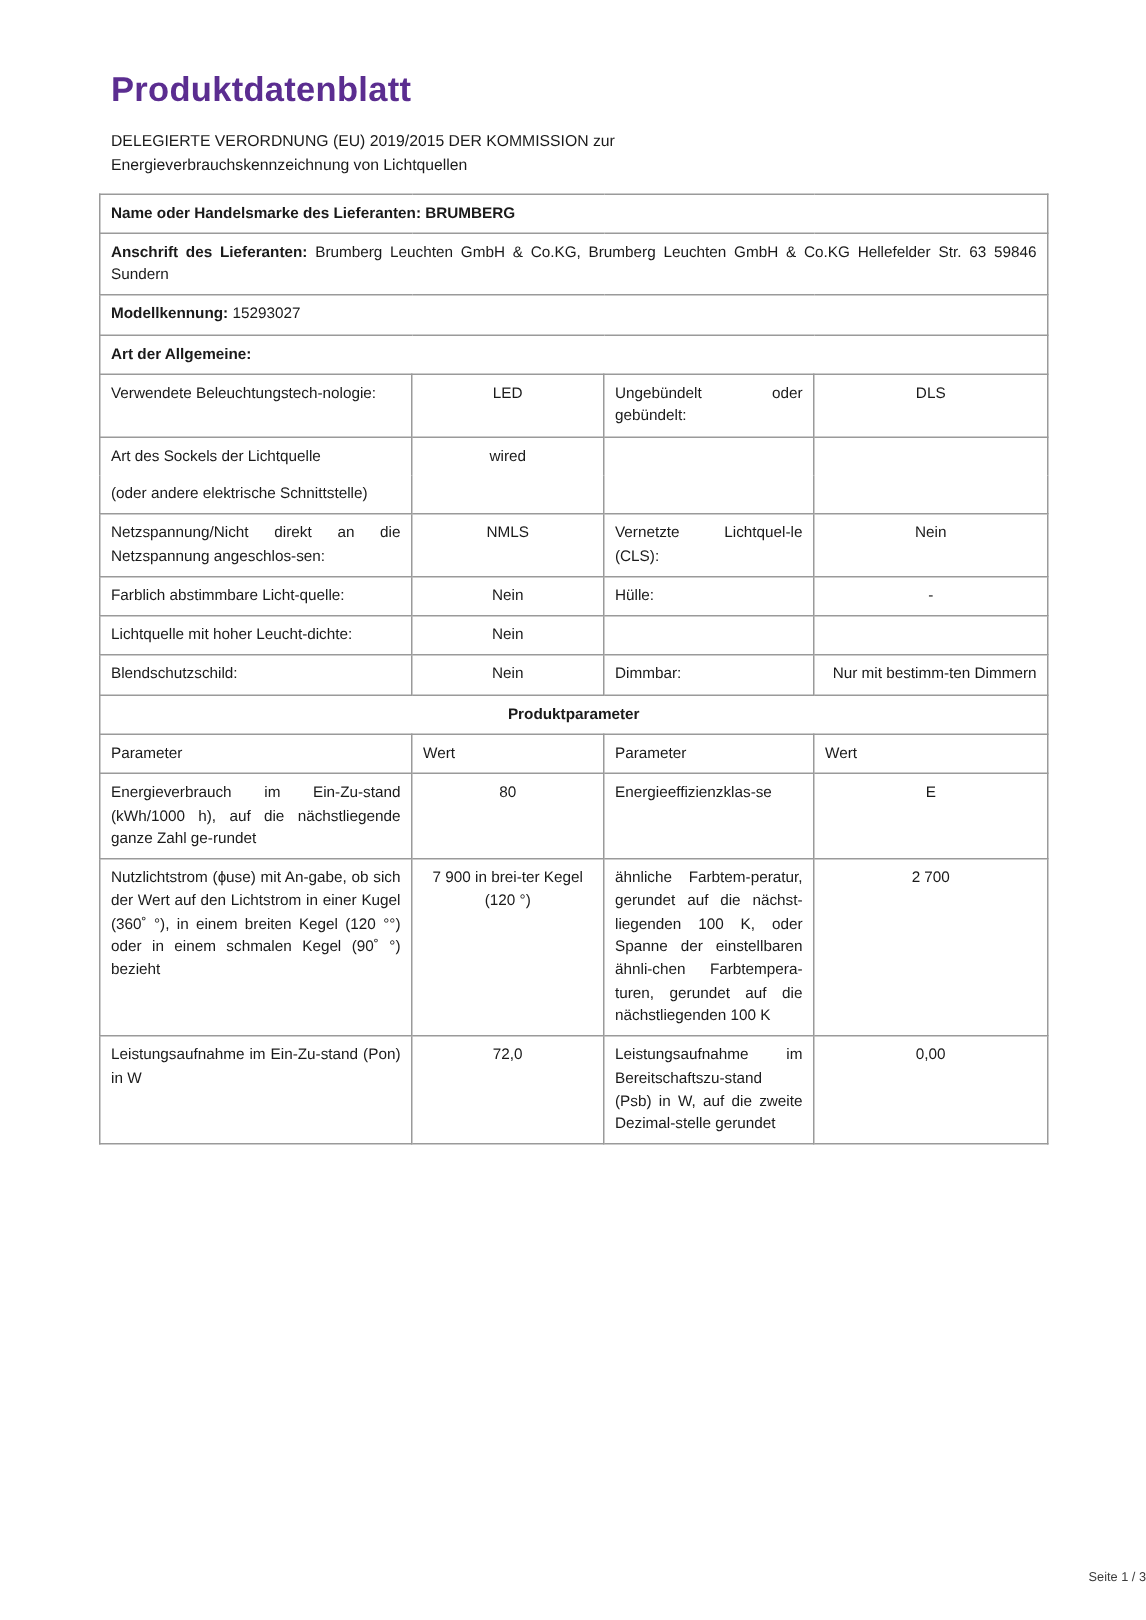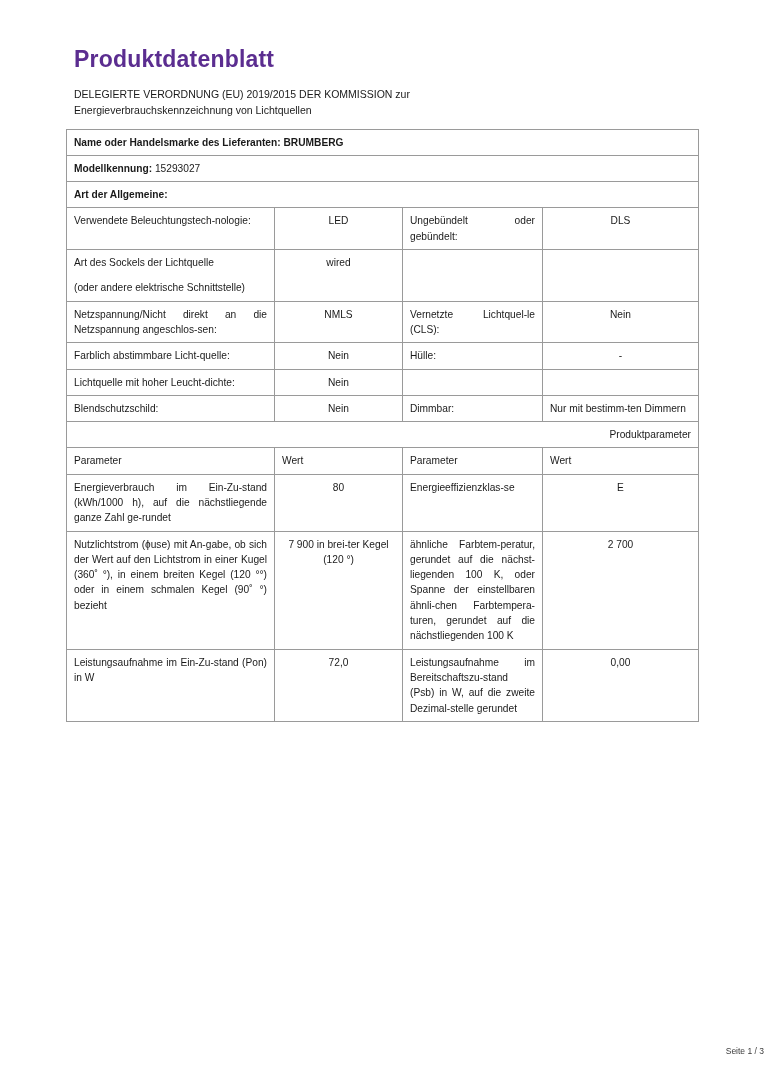--- a/index.html
+++ b/index.html
@@ -67,24 +67,25 @@
     text-align: justify;
     text-align-last: left;
     -moz-text-align-last: left;
     hyphens: manual;
   }
   .ctr {
     text-align: center;
     margin-top: 16px;
   }
   .rgt {
+    text-align: right;
   }
   .section-center {
-    text-align: right;
-    font-weight: normal;
+    text-align: center;
+    font-weight: bold;
   }
   .footer {
     position: absolute;
     left: 0;
     top: 1008px;
     width: 698px;
     text-align: right;
     font-size: 8.5px;
     color: #3a3a3a;
   }
@@ -111,20 +112,26 @@
       </colgroup>
       <tbody>
 
         <tr class="hdr-row">
           <td colspan="4">
             <span class="lbl">Name oder Handelsmarke des Lieferanten:</span>
             <span>BRUMBERG</span>
           </td>
         </tr>
 
+        <tr>
+          <td colspan="4" class="just">
+            <span class="lbl">Anschrift des Lieferanten:</span>
+            <span>Brumberg Leuchten GmbH &amp; Co.KG, Brumberg Leuchten GmbH &amp; Co.KG Hellefelder Str. 63 59846 Sundern</span>
+          </td>
+        </tr>
 
         <tr>
           <td colspan="4">
             <span class="lbl">Modellkennung:</span>
             <span>15293027</span>
           </td>
         </tr>
 
         <tr>
           <td colspan="4" class="lbl">Art der Allgemeine:</td>

